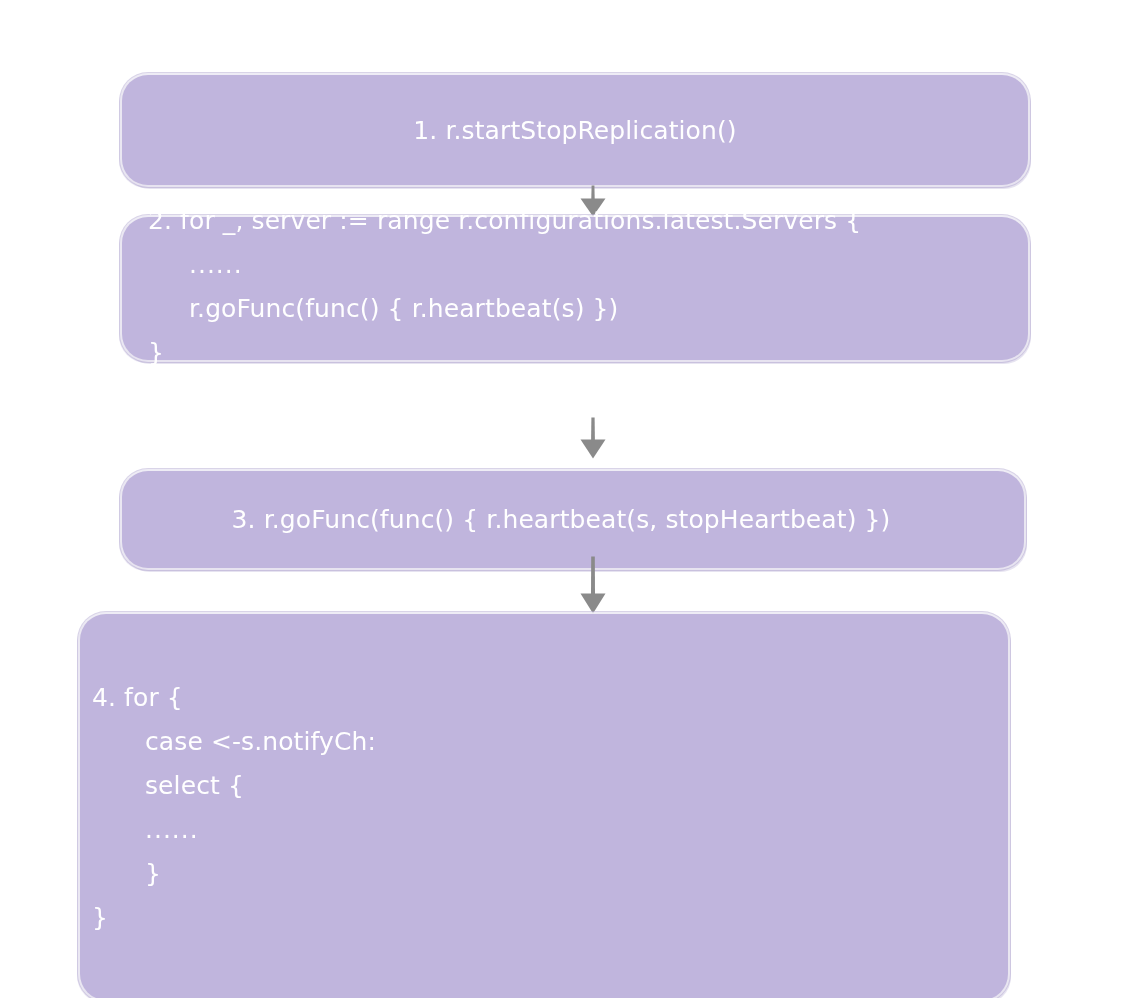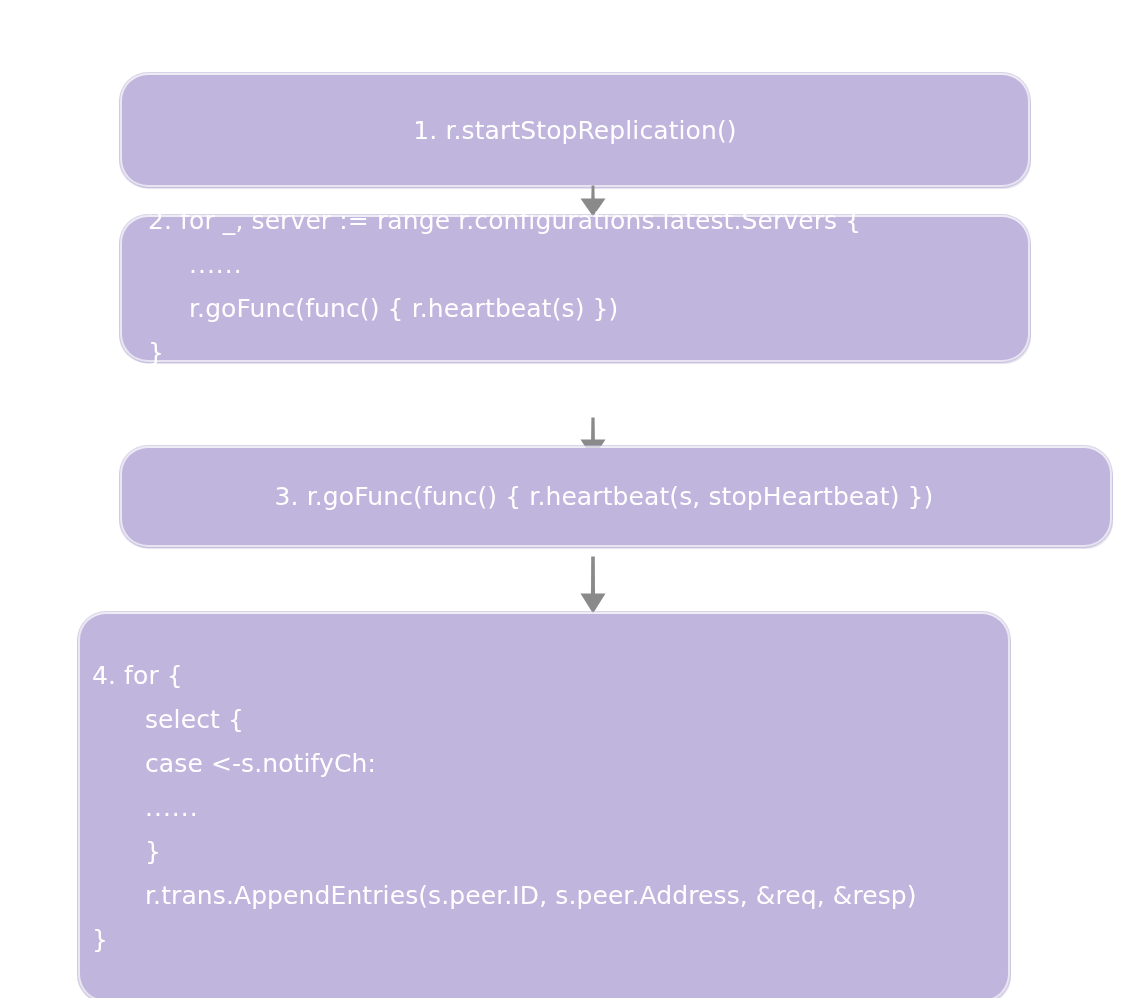--- a/index.html
+++ b/index.html
@@ -98,34 +98,33 @@
     <span class="code-line indent-0">}</span>
   </div>
 
   <div class="arrow" style="left:576px; top:382px; width:34px; height:42px;">
     <svg width="34" height="42" viewBox="0 0 34 42">
       <path d="M15.4 0.5 L18.6 0.5 L18.9 23 L15.1 23 Z" fill="#8a8a8a"></path>
       <path d="M4.5 22.5 L29.5 22.5 L17 41.5 Z" fill="#8a8a8a"></path>
     </svg>
   </div>
 
-  <div class="flow-box box-center" style="left:122px; top:413px; width:988px; height:97px;">
+  <div class="flow-box box-center" style="left:122px; top:436px; width:902px; height:97px;">
     <span class="code-line indent-0" style="margin-right:24px;">3. r.goFunc(func() { r.heartbeat(s, stopHeartbeat) })</span>
   </div>
 
   <div class="arrow" style="left:576px; top:521px; width:34px; height:58px;">
     <svg width="34" height="58" viewBox="0 0 34 58">
       <path d="M15.2 0.5 L18.8 0.5 L19.0 38 L15.0 38 Z" fill="#8a8a8a"></path>
       <path d="M4.5 37.5 L29.5 37.5 L17 57.5 Z" fill="#8a8a8a"></path>
     </svg>
   </div>
 
   <div class="flow-box box-lines" style="left:80px; top:579px; width:928px; height:386px; padding:14px 0 14px 12px;">
     <span class="code-line indent-0" style="margin-bottom:19px;">4. for {</span>
+    <span class="code-line indent-2" style="margin-bottom:19px;">case &lt;-s.notifyCh:</span>
     <span class="code-line indent-2" style="margin-bottom:19px;">select {</span>
-    <span class="code-line indent-2" style="margin-bottom:19px;">case &lt;-s.notifyCh:</span>
     <span class="code-line indent-2 ellipsis-line" style="margin-bottom:19px;">......</span>
     <span class="code-line indent-2" style="margin-bottom:19px;">}</span>
-    <span class="code-line indent-2" style="margin-bottom:19px;">r.trans.AppendEntries(s.peer.ID, s.peer.Address, &amp;req, &amp;resp)</span>
     <span class="code-line indent-0">}</span>
   </div>
 
 </div>
 
 </body></html>

